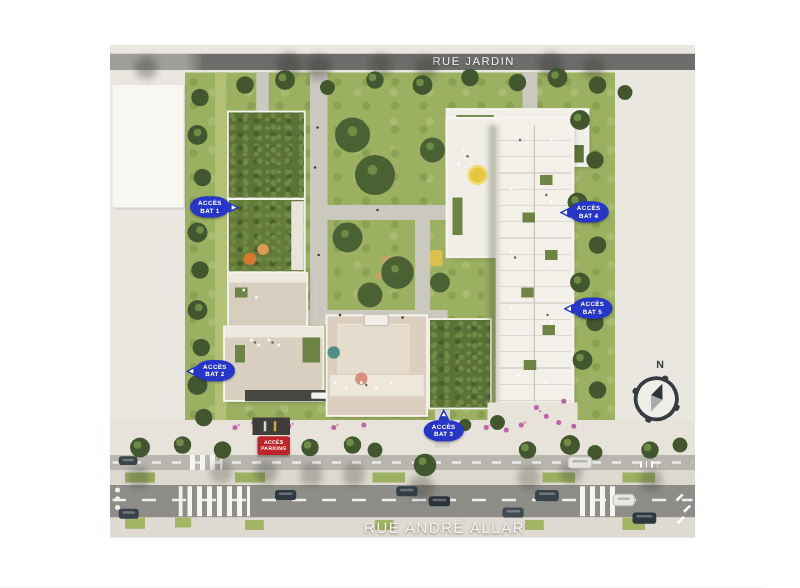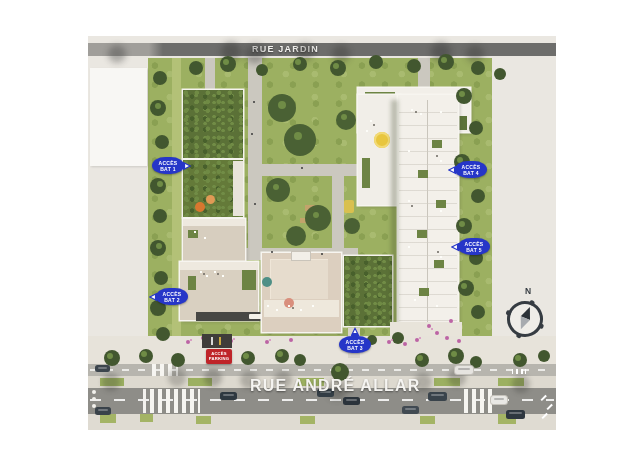--- a/index.html
+++ b/index.html
@@ -26,21 +26,21 @@
   .road-main{left:88px;top:388px;width:468px;height:26px;background:#8e8d88}
   .lane-upper{left:88px;top:364px;width:468px;height:12px;background:#b7b5ae}
   .median{left:88px;top:376px;width:468px;height:12px;background:#ddd9cf}
   .walk-bottom{left:88px;top:336px;width:468px;height:28px;background:#e7e3da}
   .sidewalk-low{left:88px;top:414px;width:468px;height:16px;background:#dfdbd2}
   .dash-main{left:90px;top:399px;width:464px;height:2px;opacity:.85;
     background:repeating-linear-gradient(90deg,#fff 0 11px,transparent 11px 24px)}
   .dash-upper{left:90px;top:369px;width:464px;height:1.5px;opacity:.75;
     background:repeating-linear-gradient(90deg,#fdfdfb 0 7px,transparent 7px 16px)}
   .xwalk{background:repeating-linear-gradient(90deg,#f6f5f1 0 4px,transparent 4px 8px)}
-  .street-label{color:#f5f4f1;font-weight:bold;text-align:left;letter-spacing:1.2px;
+  .street-label{color:#f5f4f1;font-weight:normal;text-align:right;letter-spacing:1.2px;
     text-shadow:0 1px 2px rgba(0,0,0,.45);white-space:nowrap}
   
   .access-badge{width:32px;background:#2636c8;border-radius:14px/9px;color:#fff;
     text-align:center;padding:2.5px 0 2px;box-shadow:0 1px 2px rgba(0,0,20,.35);z-index:30}
   .access-badge span{display:block;font-size:5px;font-weight:bold;letter-spacing:.3px;line-height:1.25}
   .ptr{position:absolute;width:9px;height:9px;background:#2636c8}
   .ptr::after{content:"";position:absolute;inset:2.6px;background:#fff}
   .ptr-left{left:-7.5px;top:4.5px;clip-path:polygon(0 50%,100% 0,100% 100%)}
   .ptr-left::after{clip-path:polygon(0 50%,100% 0,100% 100%)}
   .ptr-right{right:-7.5px;top:4.5px;clip-path:polygon(100% 50%,0 0,0 100%)}
@@ -170,21 +170,21 @@
   <div class="car" style="left:428px;top:392px;width:19px;height:9px;background:#39434b"></div>
   <div class="car light" style="left:491px;top:396px;width:16px;height:8px;background:#e9e8e5;box-shadow:0 0 0 1px #c5c2bb"></div>
   <div class="car" style="left:402px;top:406px;width:17px;height:8px;background:#414a52"></div>
   <div class="car" style="left:506px;top:410px;width:19px;height:9px;background:#2e3740"></div>
   <div class="car" style="left:95px;top:407px;width:16px;height:8px;background:#39424a"></div>
   <div class="car light" style="left:455px;top:366px;width:18px;height:8px;background:#e6e4e0;box-shadow:0 0 0 1px #c5c2bb"></div>
   <div class="car" style="left:95px;top:365px;width:15px;height:7px;background:#3c454d"></div>
 
   <div class="abs road-top"></div>
   <div class="abs street-label" style="left:252px;top:44px;width:160px;font-size:9px">RUE JARDIN</div>
-  <div class="abs street-label" style="left:250px;top:377px;width:170px;font-size:16px;z-index:21">RUE ANDRÉ ALLAR</div>
+  <div class="abs street-label" style="left:250px;top:415px;width:170px;font-size:12px;z-index:21">RUE ANDRÉ ALLAR</div>
 
   <div class="abs layer" style="box-shadow:110px 47px 6px 2px rgba(45,45,42,.32),224px 45px 6px 3px rgba(45,45,42,.35),248px 47px 6px 3px rgba(45,45,42,.32),298px 45px 6px 2px rgba(45,45,42,.3),334px 47px 6px 2px rgba(45,45,42,.3),434px 45px 6px 3px rgba(45,45,42,.32),468px 47px 6px 2px rgba(45,45,42,.3),330px 383px 6px 3px rgba(45,45,42,.3),206px 371px 5px 2px rgba(45,45,42,.28),104px 375px 5px 2px rgba(45,45,42,.26),242px 373px 5px 2px rgba(45,45,42,.26),276px 373px 5px 2px rgba(45,45,42,.26),416px 375px 5px 2px rgba(45,45,42,.26),450px 371px 5px 2px rgba(45,45,42,.26),514px 377px 5px 2px rgba(45,45,42,.26),170px 371px 5px 2px rgba(45,45,42,.24)"></div>
 
   <div class="abs layer" style="width:20px;height:20px;background-color:transparent;box-shadow:272px 98px 0 4px #4a6134,290px 130px 0 6px #4a6134,268px 180px 0 2px #4a6134,308px 208px 0 3px #4a6134,336px 110px 0 0 #4a6134,286px 226px 0 0 #4a6134,342px 216px 0 -2px #4a6134"></div>
   <div class="abs layer" style="box-shadow:153px 71px 0 0 #42572f,151px 101px 0 1px #42572f,155px 135px 0 0 #42572f,151px 179px 0 1px #42572f,153px 209px 0 0 #42572f,151px 241px 0 1px #42572f,154px 271px 0 0 #42572f,151px 301px 0 1px #42572f,156px 327px 0 0 #42572f,189px 61px 0 0 #42572f,221px 57px 0 1px #42572f,255px 63px 0 -1px #42572f,293px 57px 0 0 #42572f,331px 61px 0 1px #42572f,369px 55px 0 0 #42572f,407px 59px 0 0 #42572f,439px 55px 0 1px #42572f,471px 61px 0 0 #42572f,493px 67px 0 -1px #42572f,457px 89px 0 1px #42572f,469px 121px 0 0 #42572f,455px 155px 0 1px #42572f,471px 189px 0 0 #42572f,457px 219px 0 1px #42572f,469px 251px 0 0 #42572f,459px 281px 0 1px #42572f,471px 305px 0 0 #42572f,105px 351px 0 1px #42572f,139px 349px 0 0 #42572f,171px 353px 0 0 #42572f,207px 335px 0 -1px #42572f,241px 351px 0 0 #42572f,275px 349px 0 0 #42572f,293px 353px 0 -1px #42572f,333px 365px 0 2px #42572f,415px 353px 0 0 #42572f,449px 349px 0 1px #42572f,469px 355px 0 -1px #42572f,513px 353px 0 0 #42572f,537px 349px 0 -1px #42572f,391px 331px 0 -1px #42572f,365px 333px 0 -2px #42572f"></div>
   <div class="abs layer" style="width:6px;height:6px;box-shadow:155px 103px 0 0 #6f8c46,157px 181px 0 0 #6f8c46,156px 243px 0 0 #6f8c46,223px 59px 0 0 #6f8c46,295px 59px 0 0 #6f8c46,333px 63px 0 0 #6f8c46,441px 57px 0 0 #6f8c46,459px 91px 0 0 #6f8c46,457px 157px 0 0 #6f8c46,459px 221px 0 0 #6f8c46,461px 283px 0 0 #6f8c46,107px 353px 0 0 #6f8c46,141px 351px 0 0 #6f8c46,243px 353px 0 0 #6f8c46,277px 351px 0 0 #6f8c46,335px 366px 0 0 #6f8c46,417px 355px 0 0 #6f8c46,451px 351px 0 0 #6f8c46,515px 355px 0 0 #6f8c46,279px 102px 0 1px #6f8c46,295px 133px 0 1px #6f8c46,273px 184px 0 0 #6f8c46,313px 212px 0 0 #6f8c46,341px 114px 0 0 #6f8c46"></div>
 
   <div class="abs layer" style="width:4px;height:4px;box-shadow:186px 340px 0 0 #bc64a4,201px 336px 0 0 #bc64a4,229px 339px 0 0 #bc64a4,265px 340px 0 0 #bc64a4,289px 338px 0 0 #bc64a4,387px 340px 0 0 #bc64a4,403px 342px 0 0 #bc64a4,415px 338px 0 0 #bc64a4,445px 336px 0 0 #bc64a4,427px 324px 0 0 #bc64a4,435px 331px 0 0 #bc64a4,449px 319px 0 0 #bc64a4,457px 339px 0 0 #bc64a4,189px 338px 0 -1px #d48abc,232px 337px 0 -1px #d48abc,268px 338px 0 -1px #d48abc,390px 338px 0 -1px #d48abc,418px 336px 0 -1px #d48abc,430px 327px 0 -1px #d48abc"></div>
 
   <div class="abs layer" style="width:2px;height:2px;border-radius:0;box-shadow:200px 271px 0 0 #fdfdf9,206px 275px 0 0 #fdfdf9,214px 271px 0 0 #fdfdf9,222px 275px 0 0 #fdfdf9,267px 305px 0 0 #fdfdf9,276px 309px 0 0 #fdfdf9,288px 305px 0 0 #fdfdf9,300px 309px 0 0 #fdfdf9,312px 305px 0 0 #fdfdf9,411px 109px 0 0 #fdfdf9,420px 113px 0 0 #fdfdf9,440px 111px 0 0 #fdfdf9,408px 150px 0 0 #fdfdf9,440px 160px 0 0 #fdfdf9,408px 200px 0 0 #fdfdf9,440px 210px 0 0 #fdfdf9,408px 246px 0 0 #fdfdf9,440px 256px 0 0 #fdfdf9,370px 120px 0 0 #fdfdf9,366px 130px 0 0 #fdfdf9,194px 231px 0 0 #fdfdf9,204px 237px 0 0 #fdfdf9,414px 299px 0 0 #fdfdf9,436px 305px 0 0 #fdfdf9"></div>

